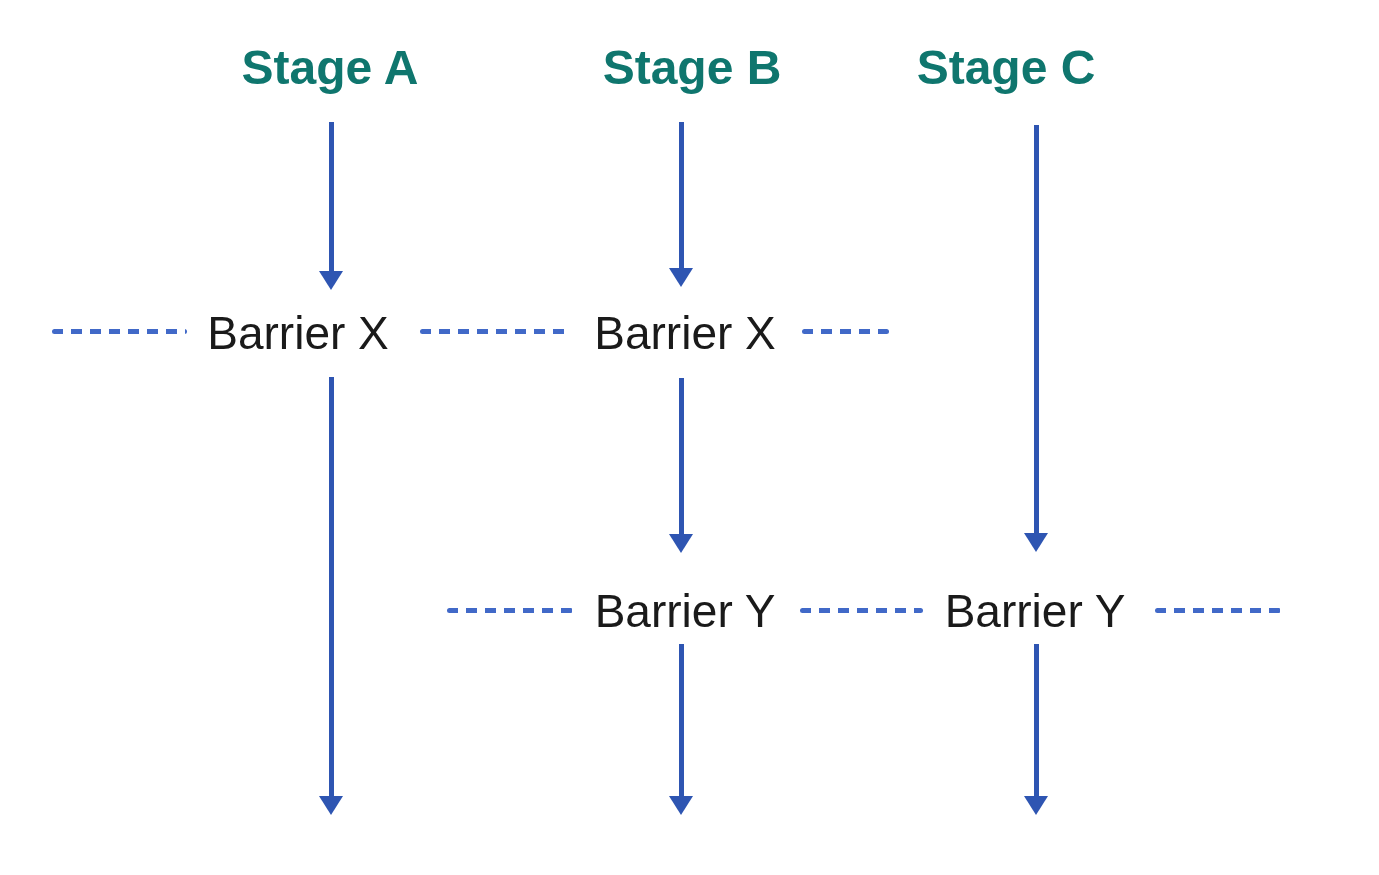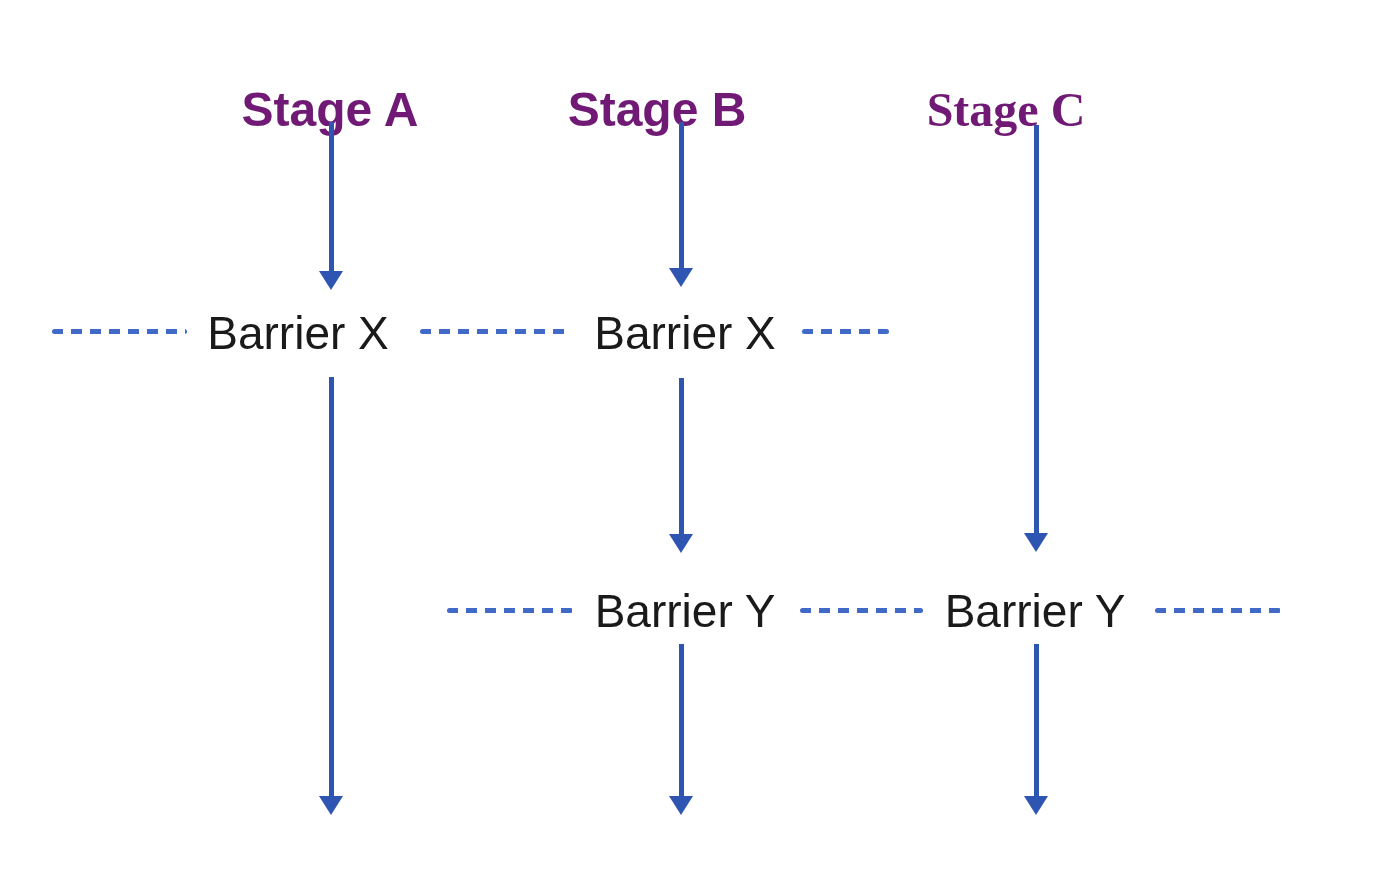--- a/index.html
+++ b/index.html
@@ -16,24 +16,23 @@
     overflow: hidden;
   }
 
   
   .stage-label {
     position: absolute;
     top: 44px;
     transform: translateX(-50%);
     font-size: 48px;
     font-weight: bold;
-    color: #701a75;
+    color: #0f766e;
     white-space: nowrap;
     line-height: 1;
-    margin-top: 42px;
   }
 
   
   .arrow {
     position: absolute;
     width: 5px;
     margin-left: -2.5px;
     background: #2e55b2;
   }
   .arrow::after {
@@ -71,27 +70,27 @@
     white-space: nowrap;
     line-height: 1;
   }
 
   
   .a-head  { left: 330px; }
   .a-seg1  { left: 331px; top: 122px; height: 149px; }
   .a-seg2  { left: 331px; top: 377px; height: 419px; }
 
   
-  .b-head  { left: 657px; }
+  .b-head  { left: 692px; }
   .b-seg1  { left: 681px; top: 122px; height: 146px; }
   .b-seg2  { left: 681px; top: 378px; height: 156px; }
   .b-seg3  { left: 681px; top: 644px; height: 152px; }
 
   
-  .c-head  { left: 1006px; font-family: Liberation Serif, serif; }
+  .c-head  { left: 1006px; }
   .c-seg1  { left: 1036px; top: 125px; height: 408px; }
   .c-seg2  { left: 1036px; top: 644px; height: 152px; }
 
   
   .bx-dash-left  { left: 52px;   top: 329px; width: 135px; }
   .bx-label-1    { left: 298px;  top: 333px; }
   .bx-dash-mid   { left: 420px;  top: 329px; width: 150px; }
   .bx-label-2    { left: 685px;  top: 333px; }
   .bx-dash-right { left: 802px;  top: 329px; width: 87px; }
 

